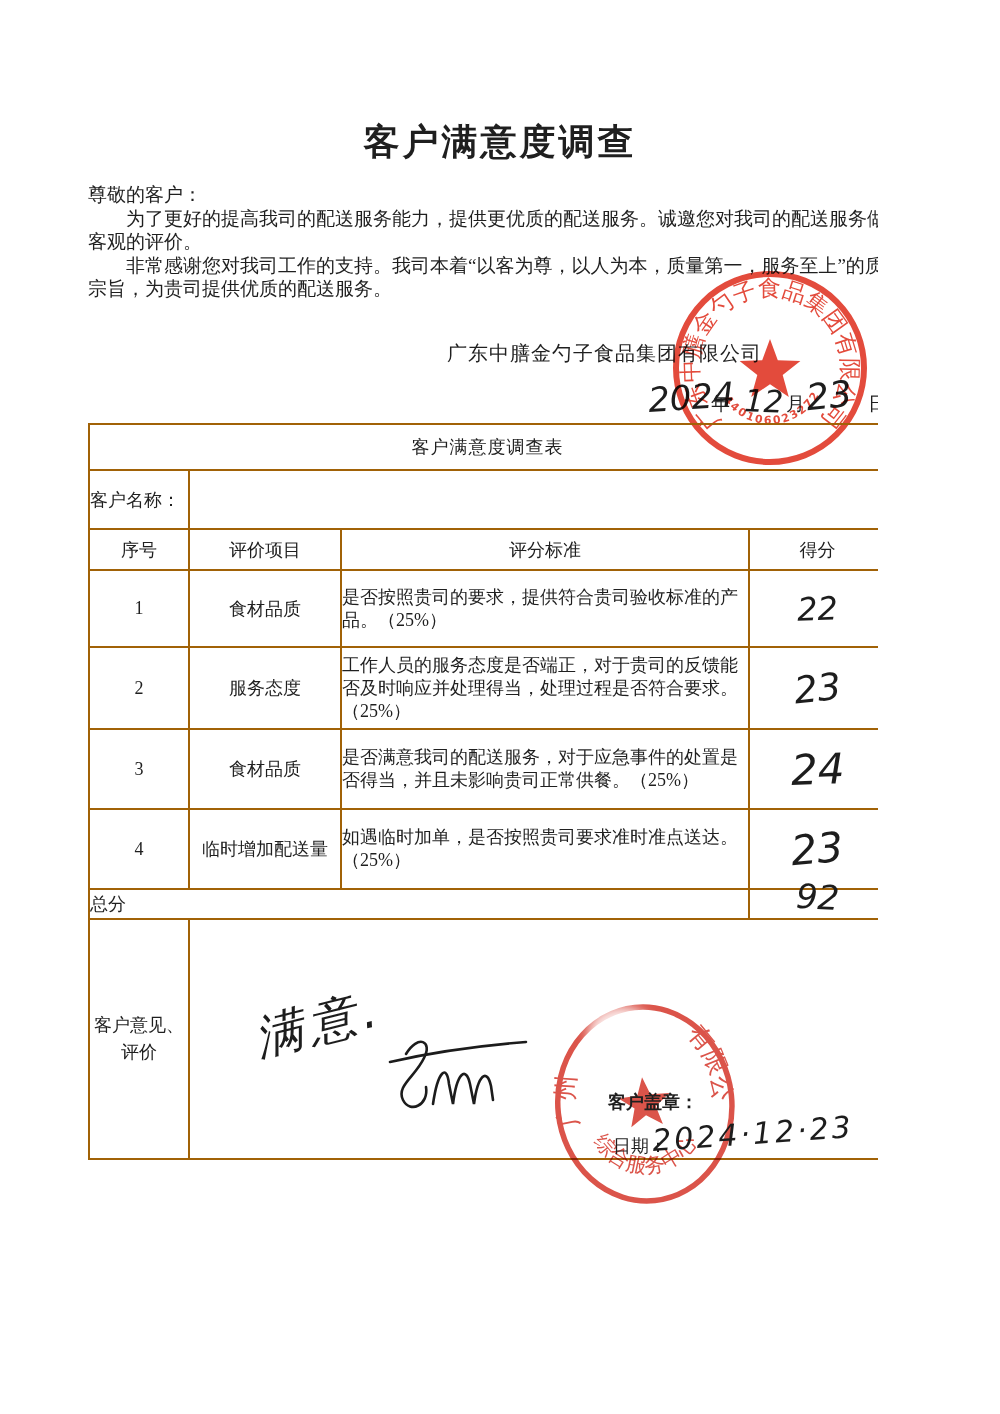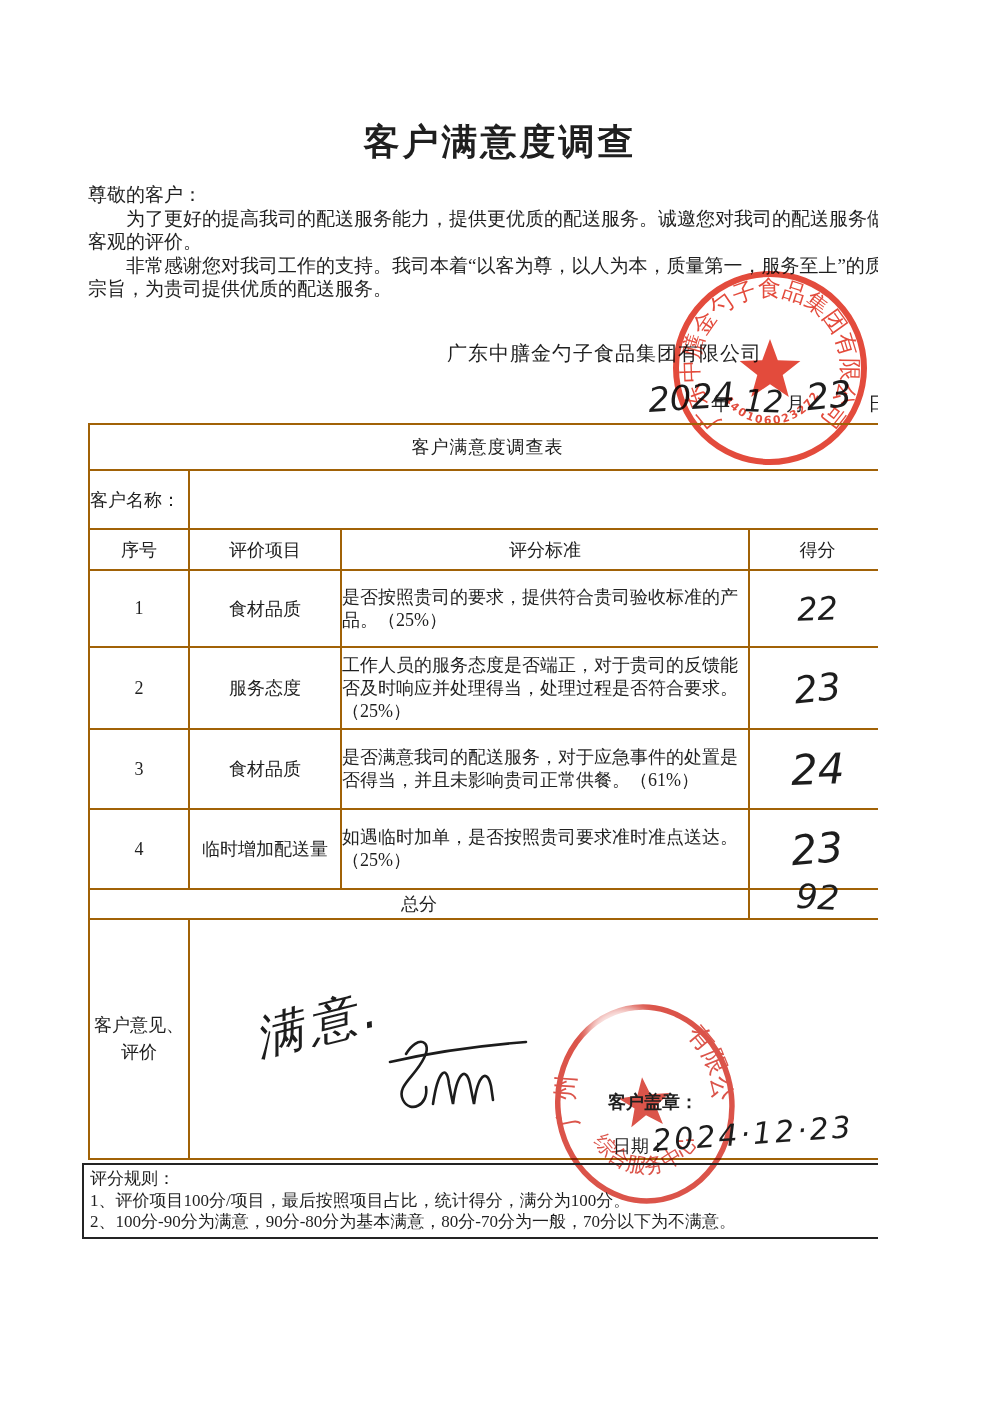--- a/index.html
+++ b/index.html
@@ -21,21 +21,21 @@
   .form-table{position:absolute;left:88px;top:423px;border-collapse:collapse;table-layout:fixed;width:797px;}
   .form-table td,.form-table th{border:2px solid #a16207;padding:0;vertical-align:middle;
        font-weight:400;font-size:18px;margin-left:48px;}
   .t-title{height:44px;text-align:center;font-weight:700;font-size:19px;letter-spacing:1px;}
   .t-custlabel{height:57px;font-weight:700;font-size:19px;padding-left:4px;}
   .t-head{height:39px;text-align:center;}
   .t-num{text-align:center;font-size:17px;}
   .t-item{text-align:center;font-size:18px;}
   .t-crit{text-align:left;font-size:17.5px;line-height:23px;padding:4px 8px;border-radius:12px;}
   .score-cell{text-align:center;position:relative;}
-  .t-total{height:28px;text-align:center;font-size:18px;}
+  .t-total{height:28px;font-size:18px;}
   .opinion-label{text-align:center;font-size:18px;line-height:27px;}
   .opinion-cell{position:relative;}
   .rules{position:absolute;left:82px;top:1163px;width:794px;border:2px solid #242424;
          padding:3px 6px 4px 6px;font-size:17px;line-height:21.5px;background:transparent;}
   .rules p{margin:0;}
   .sig-blur{position:absolute;background:rgba(255,255,255,0.88);filter:blur(6px);border-radius:50%;}
   svg text{font-family:"Liberation Serif","DejaVu Serif",serif;}
 </style>
 </head>
 <body>
@@ -109,21 +109,21 @@
       <td class="t-num">2</td>
       <td class="t-item">服务态度</td>
       <td class="t-crit">工作人员的服务态度是否端正，对于贵司的反馈能否及时响应并处理得当，处理过程是否符合要求。（25%）</td>
       <td class="score-cell">
         <span class="hw" style="font-size:37px;transform:rotate(-6deg);">23</span>
       </td>
     </tr>
     <tr style="height:80px;">
       <td class="t-num">3</td>
       <td class="t-item">食材品质</td>
-      <td class="t-crit">是否满意我司的配送服务，对于应急事件的处置是否得当，并且未影响贵司正常供餐。（61%）</td>
+      <td class="t-crit">是否满意我司的配送服务，对于应急事件的处置是否得当，并且未影响贵司正常供餐。（25%）</td>
       <td class="score-cell">
         <span class="hw" style="font-size:42px;transform:rotate(-2deg);">24</span>
       </td>
     </tr>
     <tr style="height:80px;">
       <td class="t-num">4</td>
       <td class="t-item">临时增加配送量</td>
       <td class="t-crit">如遇临时加单，是否按照贵司要求准时准点送达。（25%）</td>
       <td class="score-cell">
         <span class="hw" style="font-size:41px;transform:rotate(-5deg);">23</span>
@@ -173,19 +173,14 @@
         <div class="sig-blur" style="left:398px;top:86px;width:66px;height:56px;"></div>
 
         <span style="position:absolute;left:418px;top:170px;font-size:18px;font-weight:600;">客户盖章：</span>
         <span style="position:absolute;left:423px;top:214px;font-size:18px;font-weight:400;">日期：</span>
         <span class="hw hw-abs" style="left:462px;top:196px;font-size:30px;transform:rotate(-4deg);letter-spacing:3px;">2024·12·23</span>
       </td>
     </tr>
   </tbody>
     </table>
 
-  <div class="rules">
-    <p>评分规则：</p>
-    <p>1、评价项目100分/项目，最后按照项目占比，统计得分，满分为100分。</p>
-    <p>2、100分-90分为满意，90分-80分为基本满意，80分-70分为一般，70分以下为不满意。</p>
-  </div>
 
 </div>
 
 </body></html>

